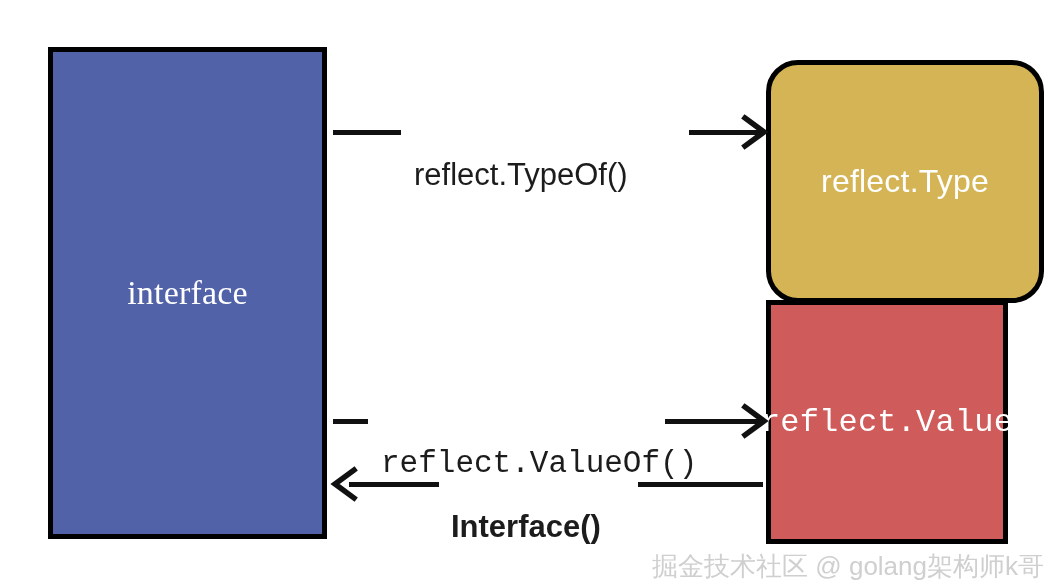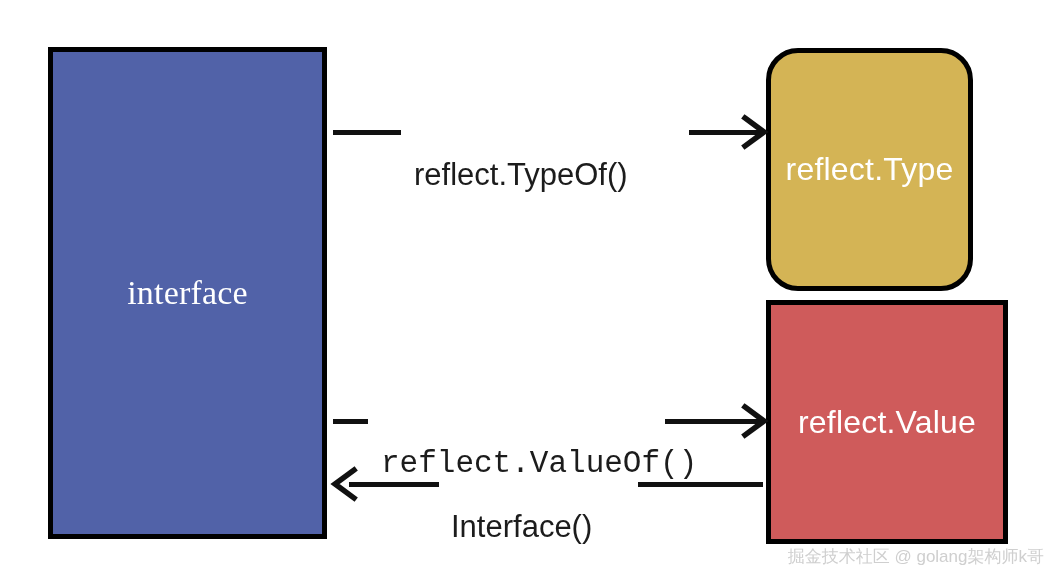--- a/index.html
+++ b/index.html
@@ -39,22 +39,22 @@
   #node-interface {
     left: 48px;
     top: 47px;
     width: 279px;
     height: 492px;
   }
   #node-interface .node-label { font-size: 34px; }
 
   #node-type {
     left: 766px;
-    top: 48px;
-    width: 207px;
+    top: 60px;
+    width: 278px;
     height: 243px;
     border-radius: 32px;
   }
   #node-type .node-label { font-size: 32px; }
 
   #node-value {
     left: 766px;
     top: 300px;
     width: 242px;
     height: 244px;
@@ -88,54 +88,54 @@
   #edge-typeof .lbl        { left: 414px;  top: 2px; }
   #edge-typeof .seg-right  { left: 689px;  top: -2px; width: 72px; }
 
   
   #edge-valueof .seg-left  { left: 333px;  top: -2px; width: 35px; }
   #edge-valueof .lbl       { left: 381px;  top: 2px; font-family: Liberation Mono, monospace; }
   #edge-valueof .seg-right { left: 665px;  top: -2px; width: 96px; }
 
   
   #edge-interface .seg-left  { left: 349px; top: -2px; width: 90px; }
-  #edge-interface .lbl       { left: 451px; top: 2px; }
+  #edge-interface .lbl       { left: 451px; top: 2px; font-weight: bold; }
   #edge-interface .seg-right { left: 638px; top: -2px; width: 125px; }
 
   
   .chev {
     position: absolute;
     overflow: visible;
   }
 
   
   #watermark {
     position: absolute;
     right: 12px;
-    bottom: 20px;
+    bottom: 4px;
     color: #cfcfcf;
-    font-size: 17px;
+    font-size: 26px;
     white-space: nowrap;
     user-select: none;
   }
 </style>
 </head>
 <body>
 
 <div id="canvas">
 
   <div class="node" id="node-interface" style="background:#5162A8;font-family:Liberation Serif, serif;">
     <span class="node-label">interface</span>
   </div>
 
   <div class="node" id="node-type" style="background:#D4B455;">
     <span class="node-label">reflect.Type</span>
   </div>
 
-  <div class="node" id="node-value" style="background:#CF5B5B;">
+  <div class="node" id="node-value" style="background:#CF5B5B;font-family:Liberation Mono, monospace;">
     <span class="node-label">reflect.Value</span>
   </div>
 
   <div class="edge" id="edge-typeof" style="left:0; top:132px; width:1056px;">
     <div class="seg seg-left"></div>
     <span class="edge-label lbl">reflect.TypeOf()</span>
     <div class="seg seg-right"></div>
     <svg class="chev" style="left:735px; top:-17px;" width="34" height="34" viewBox="0 0 34 34">
       <polyline points="10,3 29,17 10,31" fill="none" stroke="#111111" stroke-width="5.5" stroke-linecap="square" stroke-linejoin="miter"></polyline>
     </svg>

